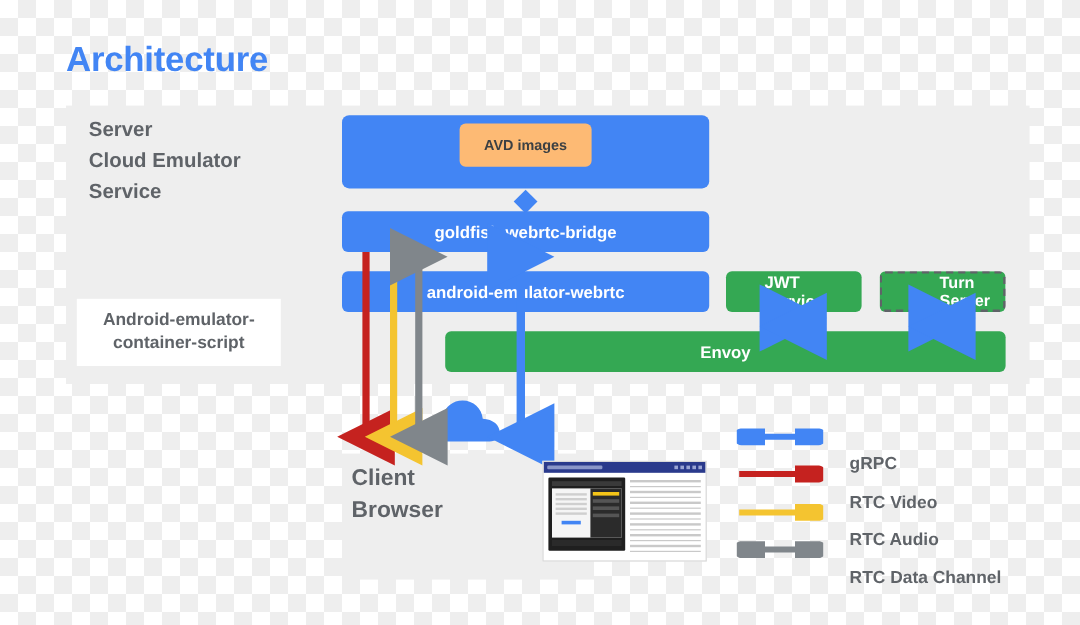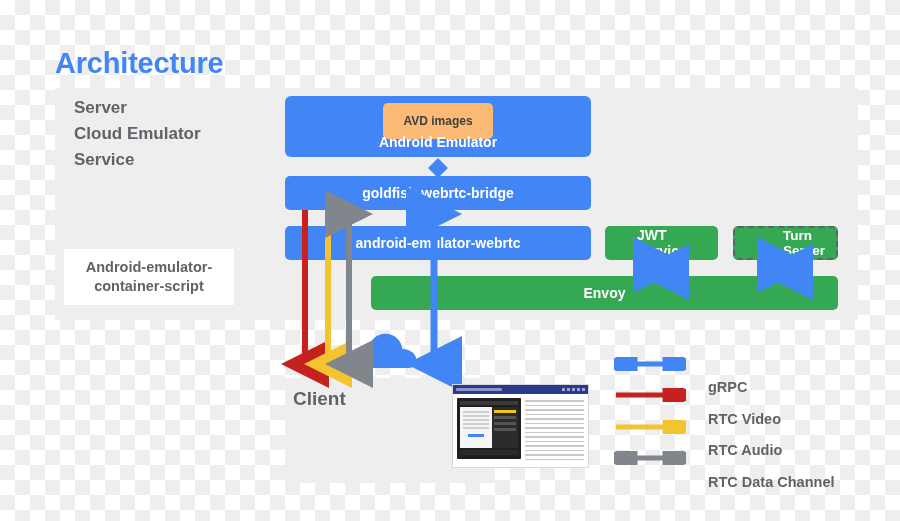--- a/index.html
+++ b/index.html
@@ -24,21 +24,20 @@
   
   #title {
     position: absolute;
     left: 55px;
     top: 34px;
     font-size: 29px;
     font-weight: bold;
     color: #4285F4;
     letter-spacing: -0.2px;
     white-space: nowrap;
-    margin-top: 13px;
   }
 
   
   .panel {
     position: absolute;
     background: #eeeeee;
   }
   #panel-server {
     left: 55px;
     top: 88px;
@@ -261,25 +260,25 @@
 
   <div id="box-container-script">
     <div>
       <div>Android-emulator-</div>
       <div>container-script</div>
     </div>
   </div>
 
   <div id="label-client">
     <div>Client</div>
+    <div>Browser</div>
   </div>
 
   <div class="svcbox blue" id="box-emulator">
     <div id="box-avd">AVD images</div>
-    <div id="label-emulator">Android Emulator</div>
   </div>
 
   <div id="diamond"></div>
 
   <div class="svcbox blue" id="box-bridge">goldfish-webrtc-bridge</div>
   <div class="svcbox blue" id="box-webrtc">android-emulator-webrtc</div>
   <div class="svcbox green" id="box-jwt">JWT Service</div>
   <div class="svcbox green" id="box-turn">Turn Server</div>
   <div class="svcbox green" id="box-envoy">Envoy</div>
 

